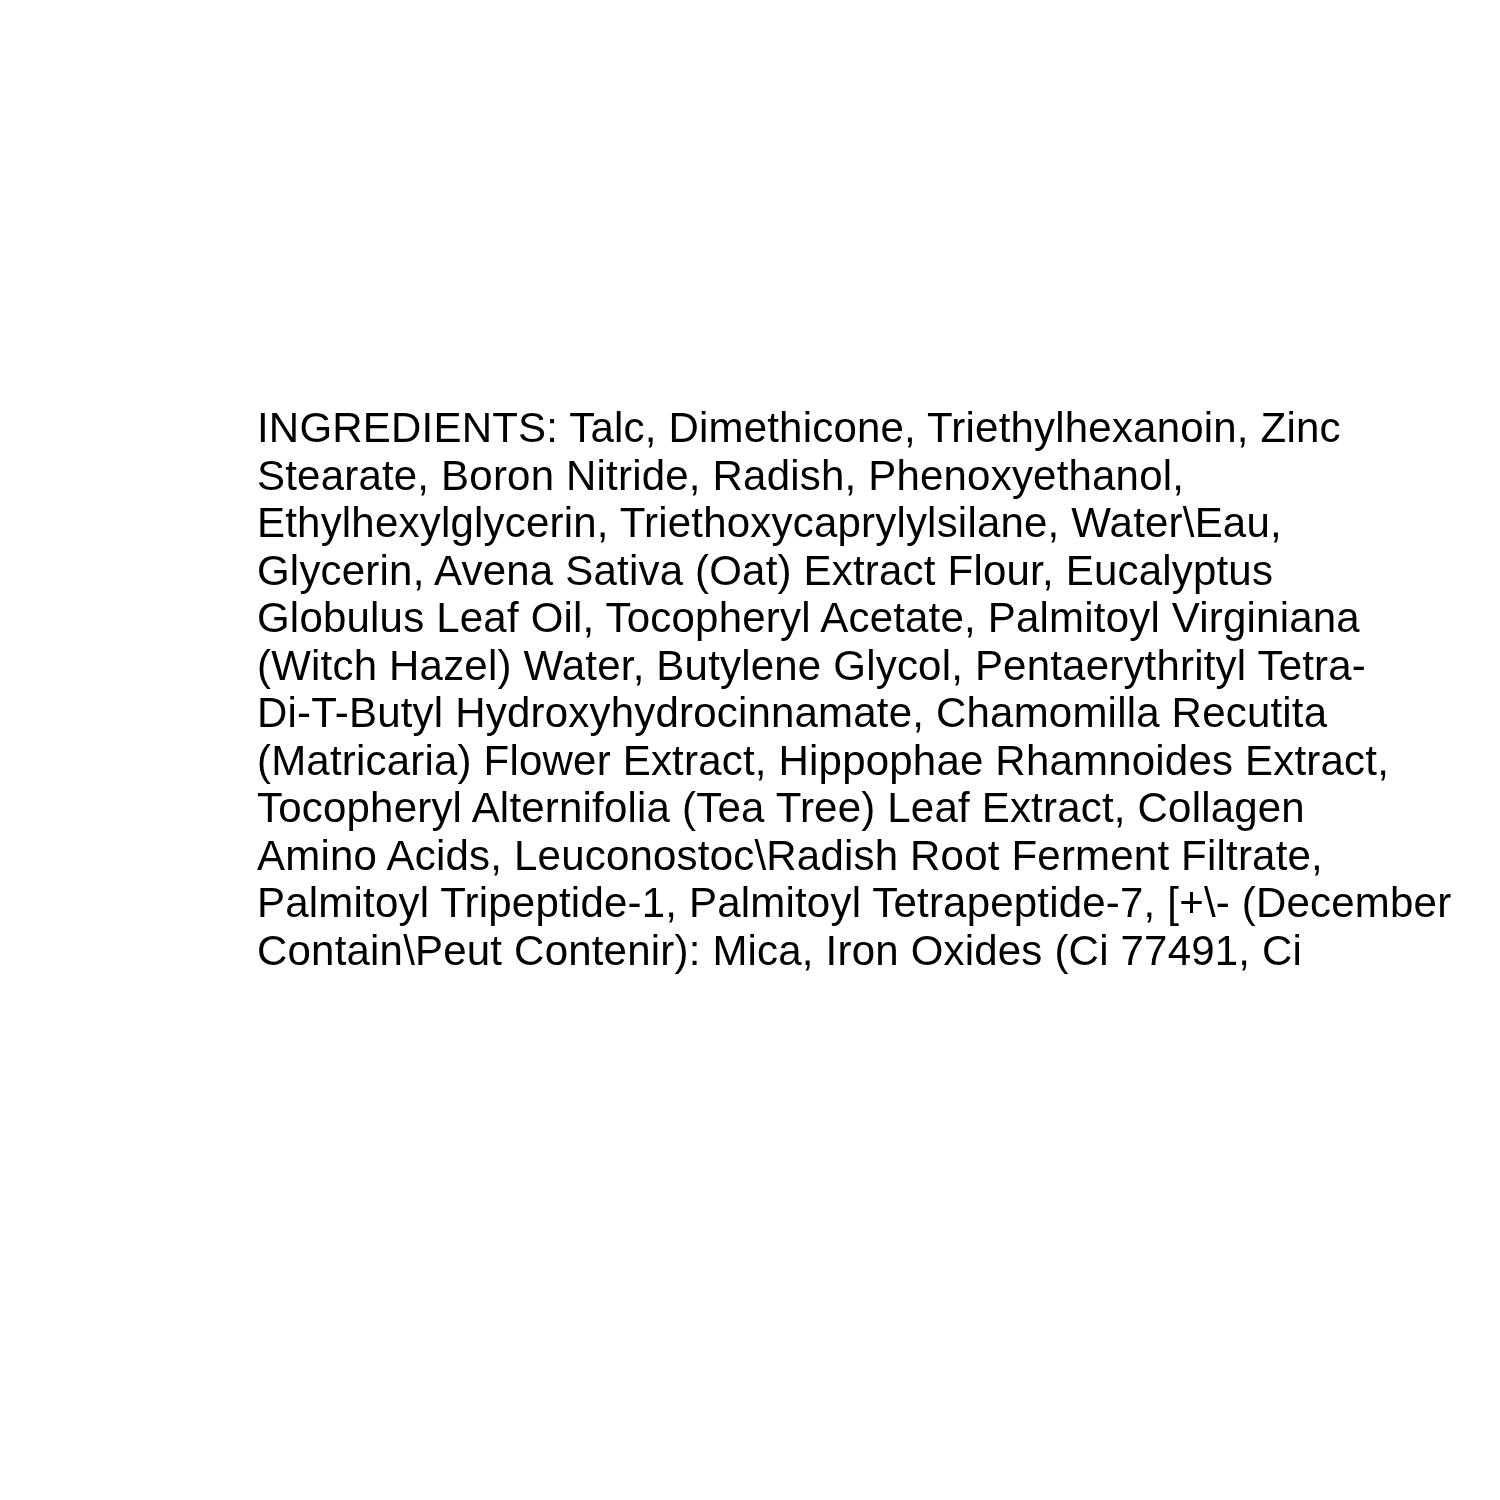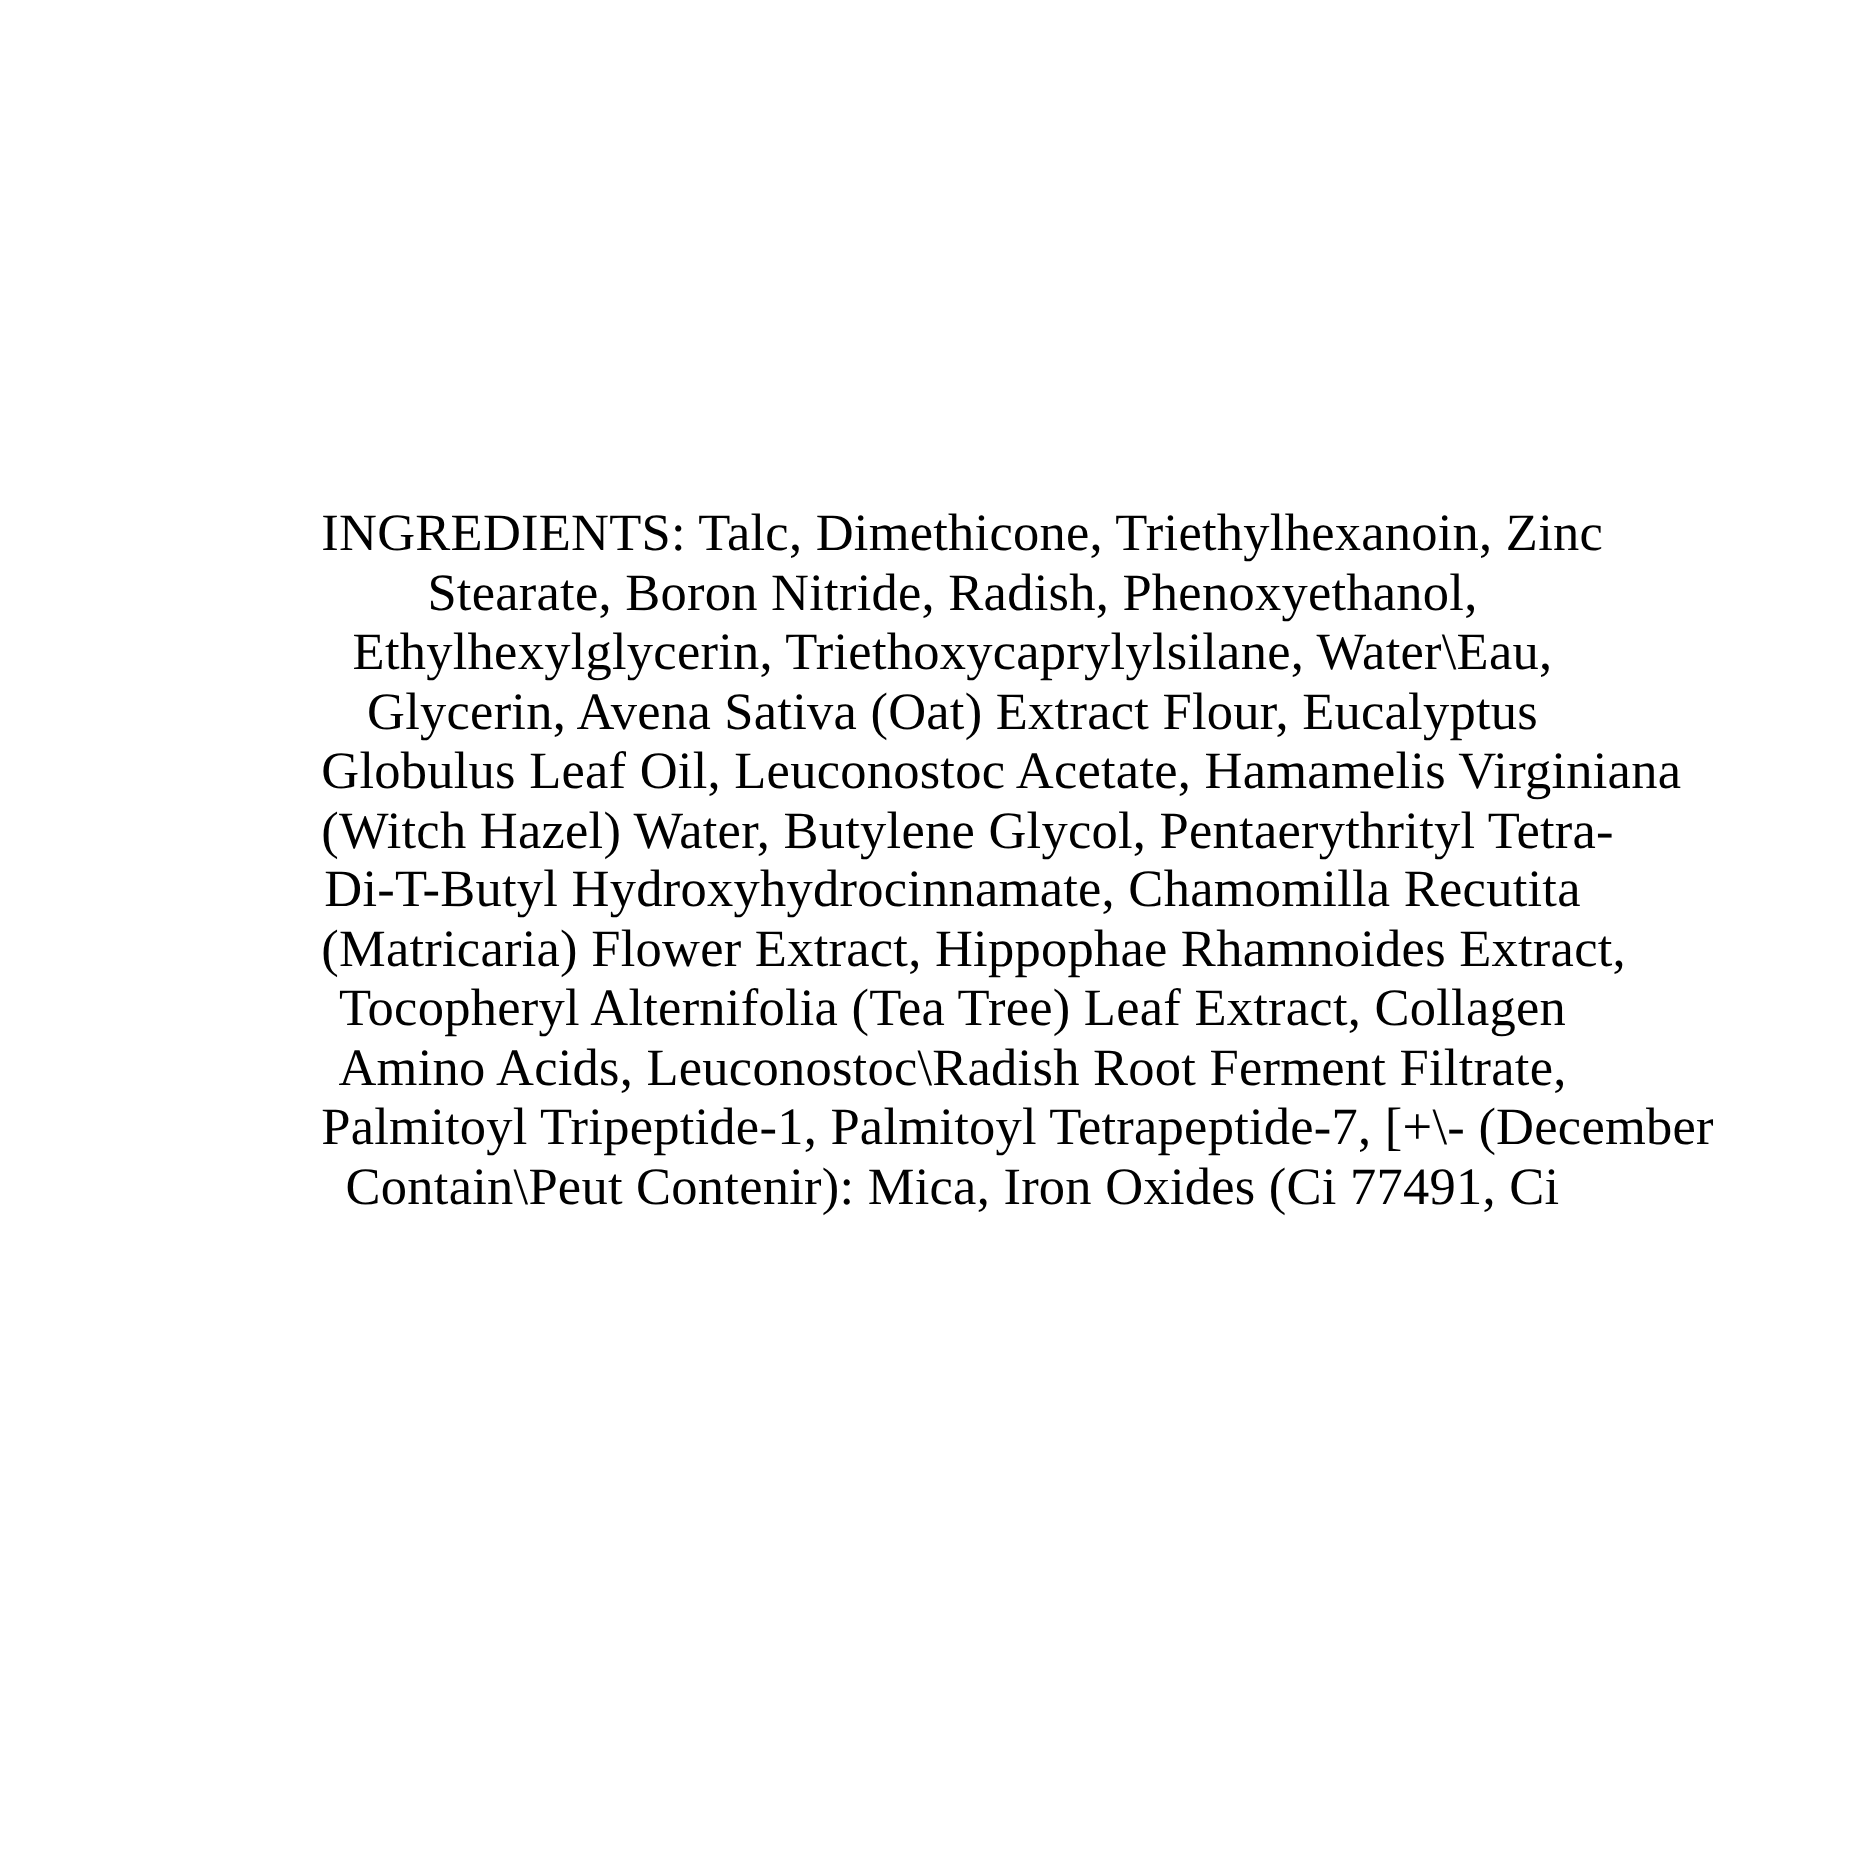--- a/index.html
+++ b/index.html
@@ -12,40 +12,39 @@
     background: #ffffff;
     position: relative;
     overflow: hidden;
   }
   .ingredients-block {
     position: absolute;
     left: 257px;
     top: 404px;
     width: 1010px;
     color: #000000;
-    font-family: Liberation Serif, serif;
+    font-family: Liberation Sans, sans-serif;
     font-size: 42px;
     line-height: 47.5px;
     font-weight: 400;
     letter-spacing: 0.2px;
-    text-align: center;
   }
   .ingredients-line {
     white-space: nowrap;
   }
 </style>
 </head>
 <body>
 
 <div class="ingredients-block">
   <div class="ingredients-line">INGREDIENTS: Talc, Dimethicone, Triethylhexanoin, Zinc</div>
   <div class="ingredients-line">Stearate, Boron Nitride, Radish, Phenoxyethanol,</div>
   <div class="ingredients-line">Ethylhexylglycerin, Triethoxycaprylylsilane, Water\Eau,</div>
   <div class="ingredients-line">Glycerin, Avena Sativa (Oat) Extract Flour, Eucalyptus</div>
-  <div class="ingredients-line">Globulus Leaf Oil, Leuconostoc Acetate, Hamamelis Virginiana</div>
+  <div class="ingredients-line">Globulus Leaf Oil, Tocopheryl Acetate, Palmitoyl Virginiana</div>
   <div class="ingredients-line">(Witch Hazel) Water, Butylene Glycol, Pentaerythrityl Tetra-</div>
   <div class="ingredients-line">Di-T-Butyl Hydroxyhydrocinnamate, Chamomilla Recutita</div>
   <div class="ingredients-line">(Matricaria) Flower Extract, Hippophae Rhamnoides Extract,</div>
   <div class="ingredients-line">Tocopheryl Alternifolia (Tea Tree) Leaf Extract, Collagen</div>
   <div class="ingredients-line">Amino Acids, Leuconostoc\Radish Root Ferment Filtrate,</div>
   <div class="ingredients-line">Palmitoyl Tripeptide-1, Palmitoyl Tetrapeptide-7, [+\- (December</div>
   <div class="ingredients-line">Contain\Peut Contenir): Mica, Iron Oxides (Ci 77491, Ci</div>
 </div>
 
 </body></html>

